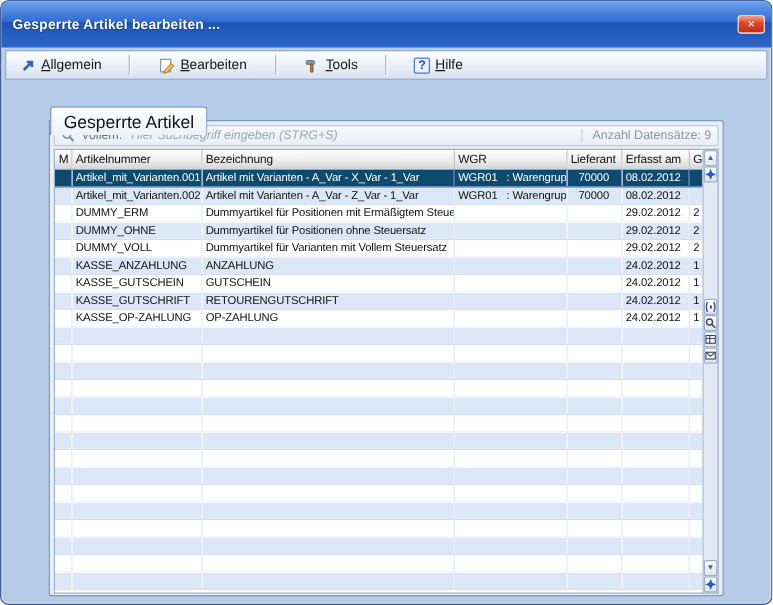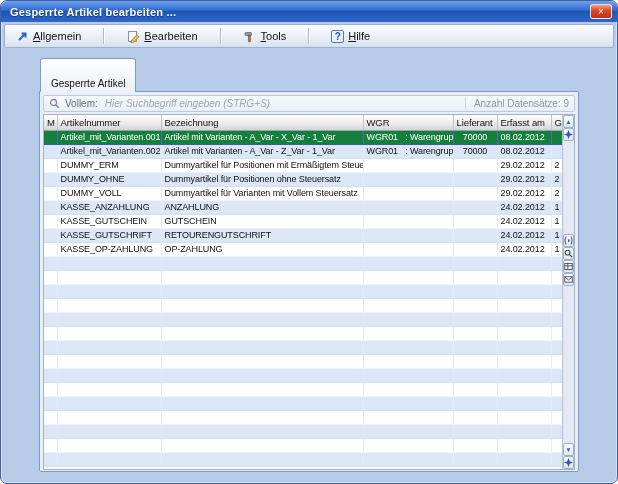--- a/index.html
+++ b/index.html
@@ -4,21 +4,21 @@
 <style>
   html,body {margin:0; padding:0; background:#fbfbfb;}
   * {box-sizing:border-box;}
   .window {
     width:618px; height:484px; position:relative; overflow:hidden;
     border:1px solid #41619c; border-radius:7px; background:#b6cbe7;
     box-shadow: inset 0 0 0 1px rgba(255,255,255,.45);
     font-family:"Liberation Sans", sans-serif;
   }
   
-  .titlebar {height:21px; display:flex; align-items:center; padding:0 5px 0 9px;
+  .titlebar {height:37px; display:flex; align-items:center; padding:0 5px 0 9px;
     background:linear-gradient(#6ea0ee,#2e6ad0 45%,#1d55b5 46%,#2f67c8);
     border-radius:6px 6px 0 0;}
   .title {flex:1; color:#fff; font-size:11px; font-weight:bold; letter-spacing:.2px;
     text-shadow:0 1px 1px rgba(0,0,0,.4); white-space:nowrap; overflow:hidden;}
   .close-btn {width:22px; height:15px; padding:0; cursor:pointer;
     background:linear-gradient(#f5a088,#dd4a2c 40%,#c22d12);
     border:1px solid rgba(255,255,255,.8); border-radius:3px;
     color:#fff; font-size:10px; line-height:1; display:flex; align-items:center; justify-content:center;}
   
   .toolbar {margin:2px 3px 0; height:24px; display:flex; align-items:center; gap:13px; padding:0 4px;
@@ -28,23 +28,23 @@
     font-family:inherit; font-size:11px; color:#141414; padding:2px 5px; cursor:pointer; border-radius:2px;}
   .tbtn u {text-decoration:underline;}
   .ticon {width:14px; height:13px; display:inline-flex; align-items:center; justify-content:center;}
   .help-box {width:13px; height:13px; display:inline-flex; align-items:center; justify-content:center;
     border:1px solid #4a7ad0; border-radius:2px; background:#eaf2ff; color:#1b50c8;
     font-weight:bold; font-size:10px;}
   .tsep {width:1px; height:16px; background:#a9bcd6; box-shadow:1px 0 0 rgba(255,255,255,.9); margin:0 3px;}
   
   .content {padding:9px 38px 0;}
   .tabstrip {display:flex; padding-left:1px;}
-  .tab {position:relative; top:1px; z-index:2; cursor:pointer;
+  .tab {position:relative; top:12px; z-index:2; cursor:pointer;
     background:linear-gradient(#fcfdfe,#edf2f8); border:1px solid #7e9ac2; border-bottom:none;
-    border-radius:3px 3px 0 0; padding:19px 10px 3px; font-size:10px; color:#101010;}
+    border-radius:3px 3px 0 0; padding:3px 10px 3px; font-size:14px; color:#101010;}
   .panel {position:relative; z-index:1; height:381px; padding:3px;
     border:1px solid #7e9ac2; background:#e9eff7; border-radius:0 2px 2px 2px;}
   
   .searchbar {height:17px; display:flex; align-items:center; gap:5px; padding:0 5px; margin-bottom:2px;
     background:linear-gradient(#f7f9fc,#e9eef6); border:1px solid #bccadd; border-radius:2px;}
   .search-label {font-size:10px; color:#5f6f82;}
   .search-input {flex:1; border:none; background:transparent; outline:none;
     font-family:inherit; font-size:10px; font-style:italic; color:#333;}
   .search-input::placeholder {color:#9aa6b6; font-style:italic;}
   .search-count {font-size:10px; color:#8b95a5; padding-left:8px; border-left:1px solid #ccd6e4; white-space:nowrap;}
@@ -52,21 +52,21 @@
   .gridarea {display:flex; height:356px;}
   .tablewrap {width:519px; border:1px solid #9fb0c8; border-right:none; background:#fff; overflow:hidden;}
   table {border-collapse:collapse; table-layout:fixed; width:519px; font-size:9px; letter-spacing:-.1px;}
   th {height:15px; padding:0 3px; font-weight:normal; font-size:9.5px; text-align:left; color:#101010;
     background:linear-gradient(#ffffff,#ececec 55%,#d5d5d5);
     border-right:1px solid #c2c2c2; border-bottom:1px solid #98a4b6;
     overflow:hidden; white-space:nowrap; cursor:pointer;}
   td {height:14px; padding:0 3px; color:#101010; overflow:hidden; white-space:nowrap;
     border-right:1px solid #e4ebf4; border-bottom:1px solid #eef3f9;}
   tbody tr:nth-child(even) td {background:#dbe7f6; border-bottom-color:#d2dff0;}
-  tbody tr.sel td {background:#15803d; color:#fff; border-right-color:#4a71aa; border-bottom-color:#35619f;}
+  tbody tr.sel td {background:#0c4a6e; color:#fff; border-right-color:#4a71aa; border-bottom-color:#35619f;}
   .c-num {text-align:center;}
   .c-wgr {white-space:pre;}
   
   .scrollstrip {width:13px; display:flex; flex-direction:column;
     background:#e2e9f3; border:1px solid #9fb0c8; border-left:1px solid #b4c2d6;}
   .sbtn {height:13px; min-height:13px; width:100%; padding:0; cursor:pointer;
     background:linear-gradient(#fcfdfe,#dee6f1); border:1px solid #9db0ca; border-radius:2px;
     display:flex; align-items:center; justify-content:center;
     font-family:inherit; font-size:6.5px; color:#3566b8;}
   .strack {flex:1;}

